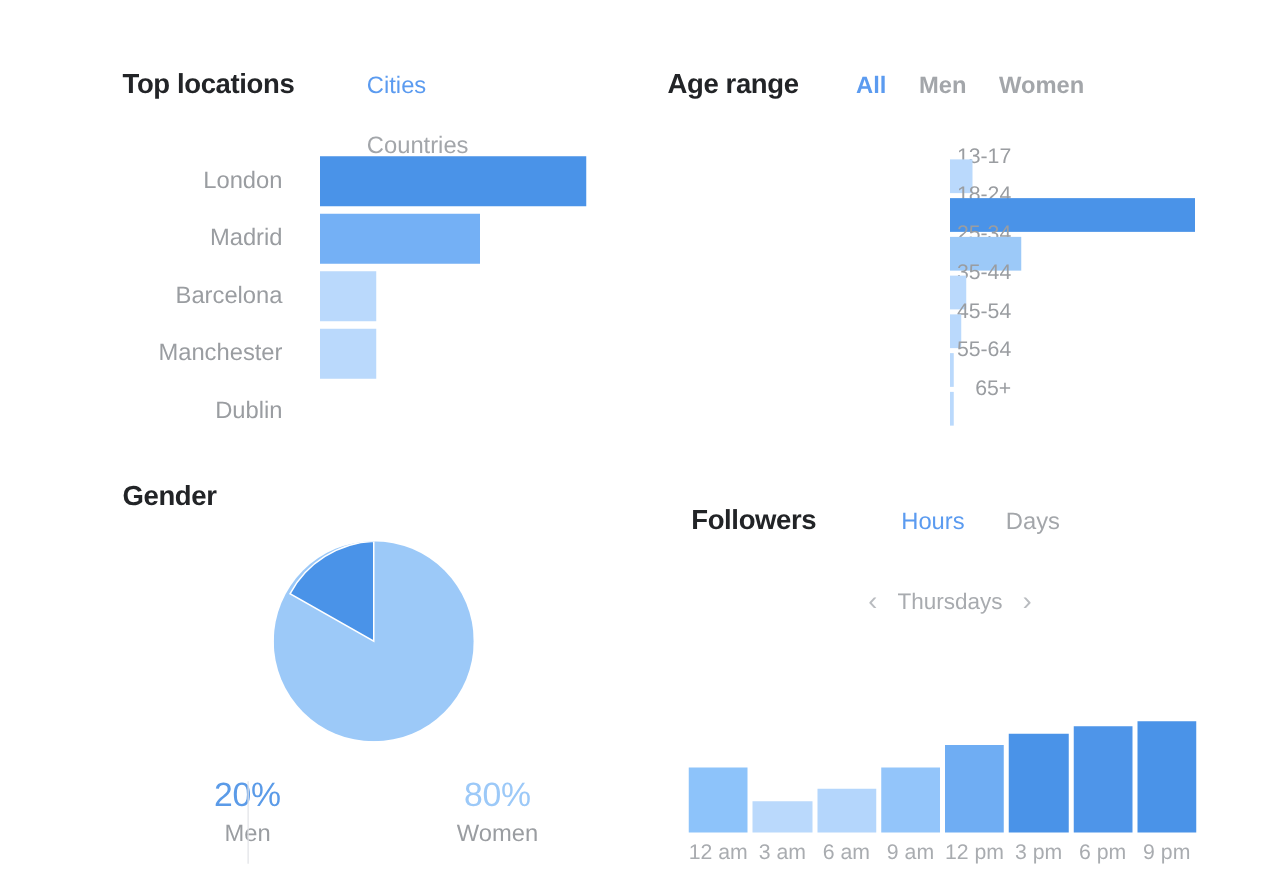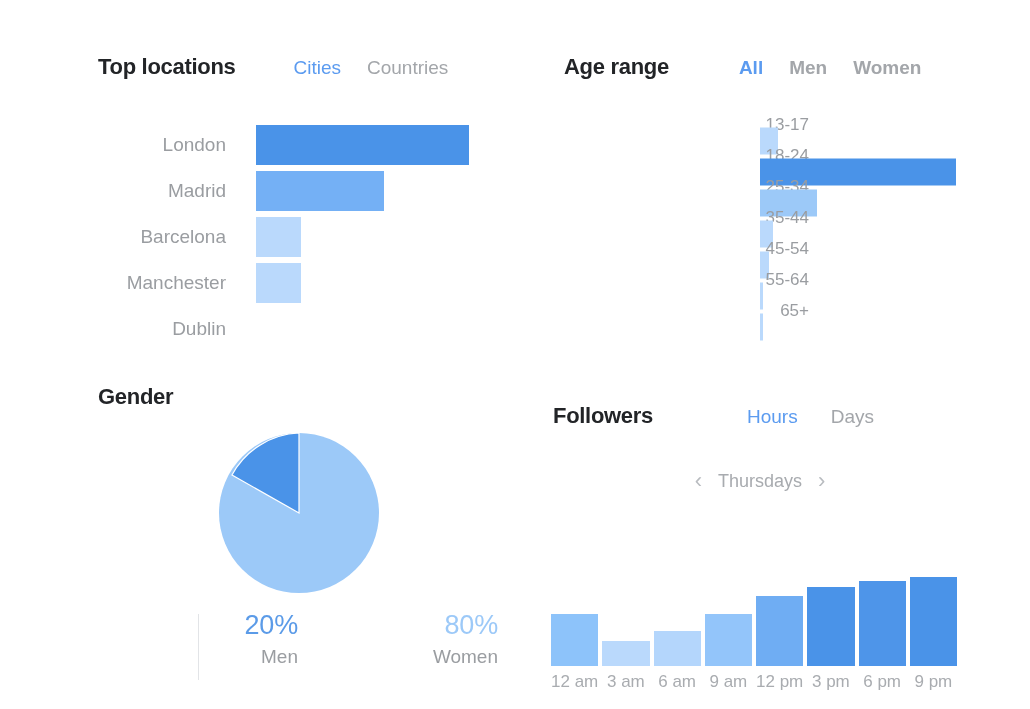--- a/index.html
+++ b/index.html
@@ -90,22 +90,23 @@
   }
   .gender-stats {
     position: absolute;
     left: 98px;
     top: 608px;
     width: 400px;
     display: flex;
   }
   .gender-col {
     flex: 1;
-    text-align: right;
+    text-align: center;
     position: relative;
+    margin-top: 11px;
   }
   .gender-divider {
     position: absolute;
     left: 50%;
     top: 6px;
     width: 1px;
     height: 66px;
     background: #e2e4e7;
   }
   .gender-pct {
@@ -174,21 +175,21 @@
     font-size: 17px;
     color: #a9acb0;
     white-space: nowrap;
   }
 </style>
 </head>
 <body>
 
 <div class="panel-head" style="left:98px; top:54px; width:430px;">
   <div class="panel-title">Top locations</div>
-  <div class="tabs" style="margin-left:58px;">
+  <div class="tabs" style="margin-left:58px;flex-direction:column;">
     <div class="tab active">Cities</div>
     <div class="tab">Countries</div>
   </div>
 </div>
 
 <div class="hbar-chart" id="locations-chart">
   <div class="hbar-row">
     <div class="hbar-label">London</div>
     <div class="hbar-track">
       <div class="hbar-fill" style="width:213px; background:#4a93e8;"></div>
@@ -213,21 +214,21 @@
     </div>
   </div>
   <div class="hbar-row">
     <div class="hbar-label">Dublin</div>
     <div class="hbar-track">
       <div class="hbar-fill" style="width:0px; background:#bad9fc;"></div>
     </div>
   </div>
 </div>
 
-<div class="panel-head" style="left:564px; top:54px; width:430px;gap:24px;">
+<div class="panel-head" style="left:534px; top:54px; width:430px;">
   <div class="panel-title">Age range</div>
   <div class="tabs" style="margin-left:46px;font-weight:bold;">
     <div class="tab active">All</div>
     <div class="tab">Men</div>
     <div class="tab">Women</div>
   </div>
 </div>
 
 <div class="hbar-chart" id="age-chart">
   <div class="hbar-row">
@@ -290,21 +291,21 @@
     <div class="gender-divider"></div>
   </div>
   <div class="gender-col">
     <div class="gender-pct" style="color:#9cc9f8;">80%</div>
     <div class="gender-name">Women</div>
   </div>
 </div>
 
 <div class="panel-head" style="left:553px; top:403px; width:430px;">
   <div class="panel-title">Followers</div>
-  <div class="tabs" style="margin-left:94px;gap:33px;">
+  <div class="tabs" style="margin-left:68px;gap:33px;">
     <div class="tab active">Hours</div>
     <div class="tab">Days</div>
   </div>
 </div>
 
 <div class="day-nav">
   <div class="day-arrow">‹</div>
   <div class="day-label">Thursdays</div>
   <div class="day-arrow">›</div>
 </div>

